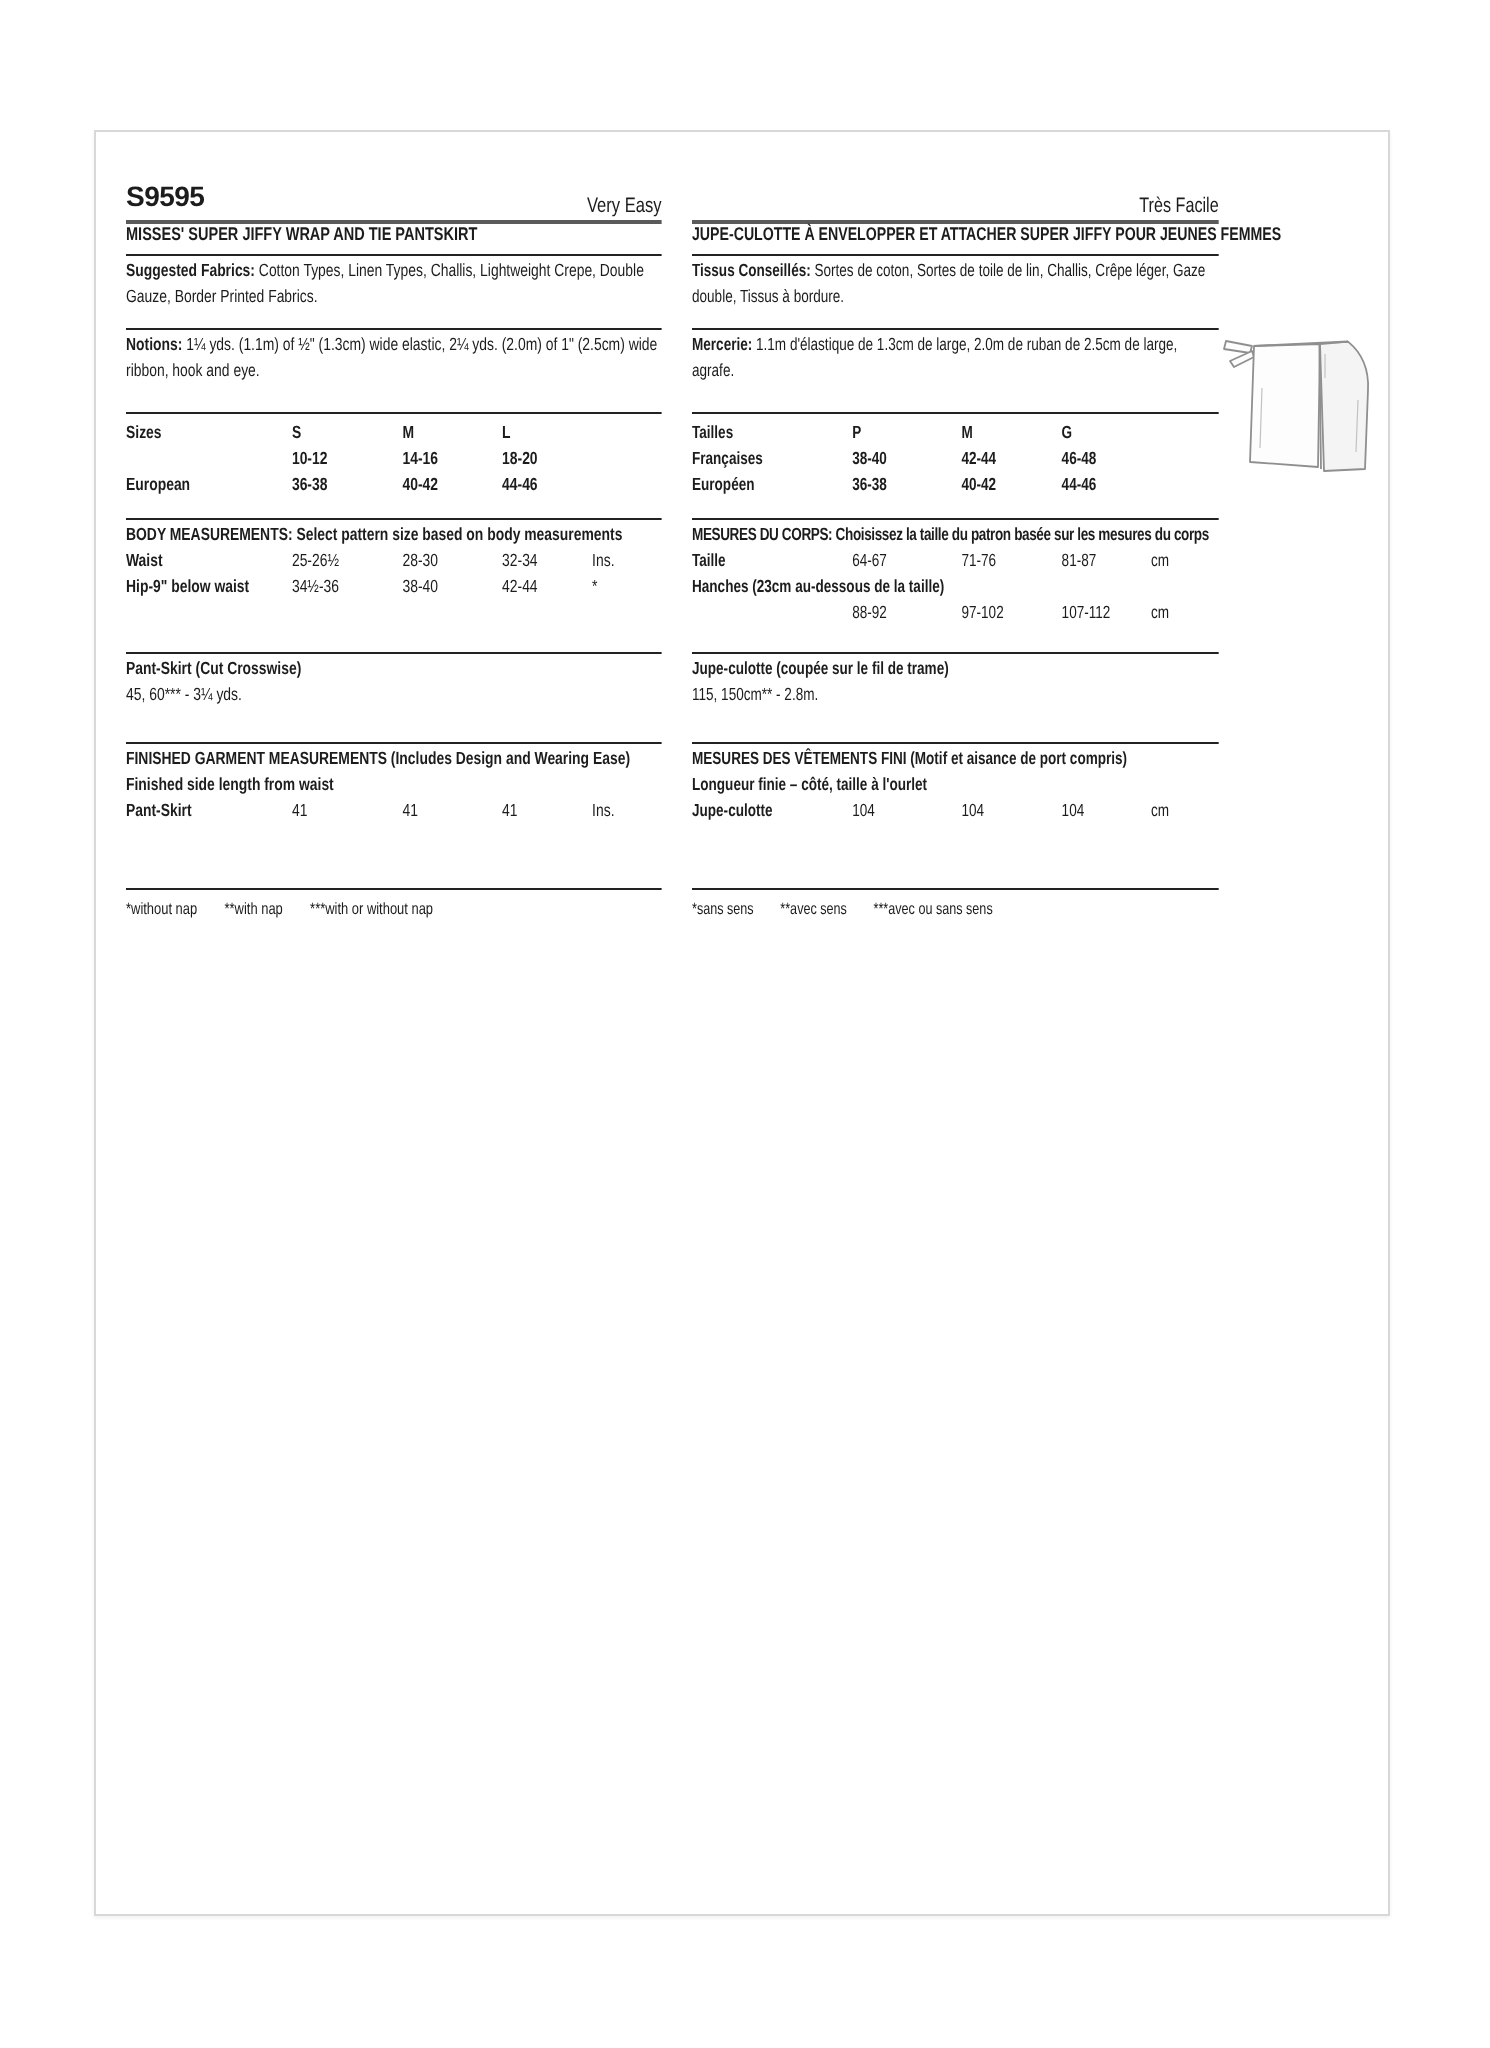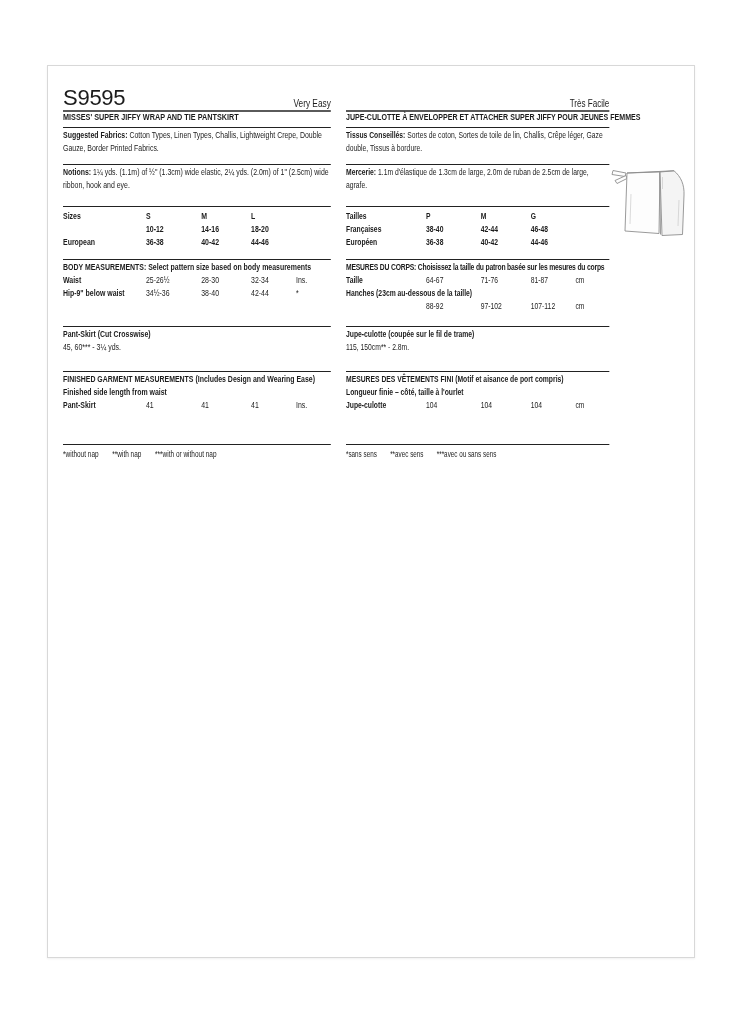--- a/index.html
+++ b/index.html
@@ -16,21 +16,21 @@
   .sec-code{top:16px;height:27px;border-bottom:2px solid #5a5a5a;display:flex;justify-content:space-between;align-items:flex-end;padding-bottom:1px;}
   .sec-title{top:45px;height:16px;border-bottom:1px solid #222;font-weight:700;font-size:9.2px;}
   .sec-fabrics{top:63px;height:35px;border-bottom:1px solid #222;}
   .sec-notions{top:100px;height:40px;border-bottom:1px solid #222;}
   .sec-sizes{top:142px;height:49px;border-bottom:1px solid #222;padding-top:2px;}
   .sec-body{top:193px;height:65px;border-bottom:1px solid #222;padding-top:2px;}
   .sec-yardage{top:260px;height:43px;border-bottom:1px solid #222;padding-top:2px;}
   .sec-finished{top:305px;height:45px;padding-top:2px;}
   .sec-footnote{top:378px;border-top:1px solid #222;padding-top:3px;font-size:8.2px;}
   .sec-footnote span{margin-right:15px;}
-  .code{font-size:22px;font-weight:400;letter-spacing:-0.3px;display:inline-block;transform:scaleX(1.27);transform-origin:0 100%;line-height:22px;}
+  .code{font-size:14px;font-weight:700;letter-spacing:-0.3px;display:inline-block;transform:scaleX(1.27);transform-origin:0 100%;line-height:22px;}
   .difficulty{font-size:10.5px;line-height:12px;}
   .justify-end{justify-content:flex-end;}
   .mrow{display:grid;}
   .en .mrow{grid-template-columns:105px 70px 63px 57px auto;}
   .fr .mrow{grid-template-columns:104px 71px 65px 58px auto;}
   .cell{overflow:visible;white-space:nowrap;}
   .art{position:absolute;left:562px;top:98px;width:82px;height:78px;}
   .art path,.art line{stroke:#8f8f8f;stroke-width:0.9;fill:none;stroke-linejoin:round;}
   .art .fillA{fill:#fdfdfd;}
   .art .fillB{fill:#f4f4f4;}

